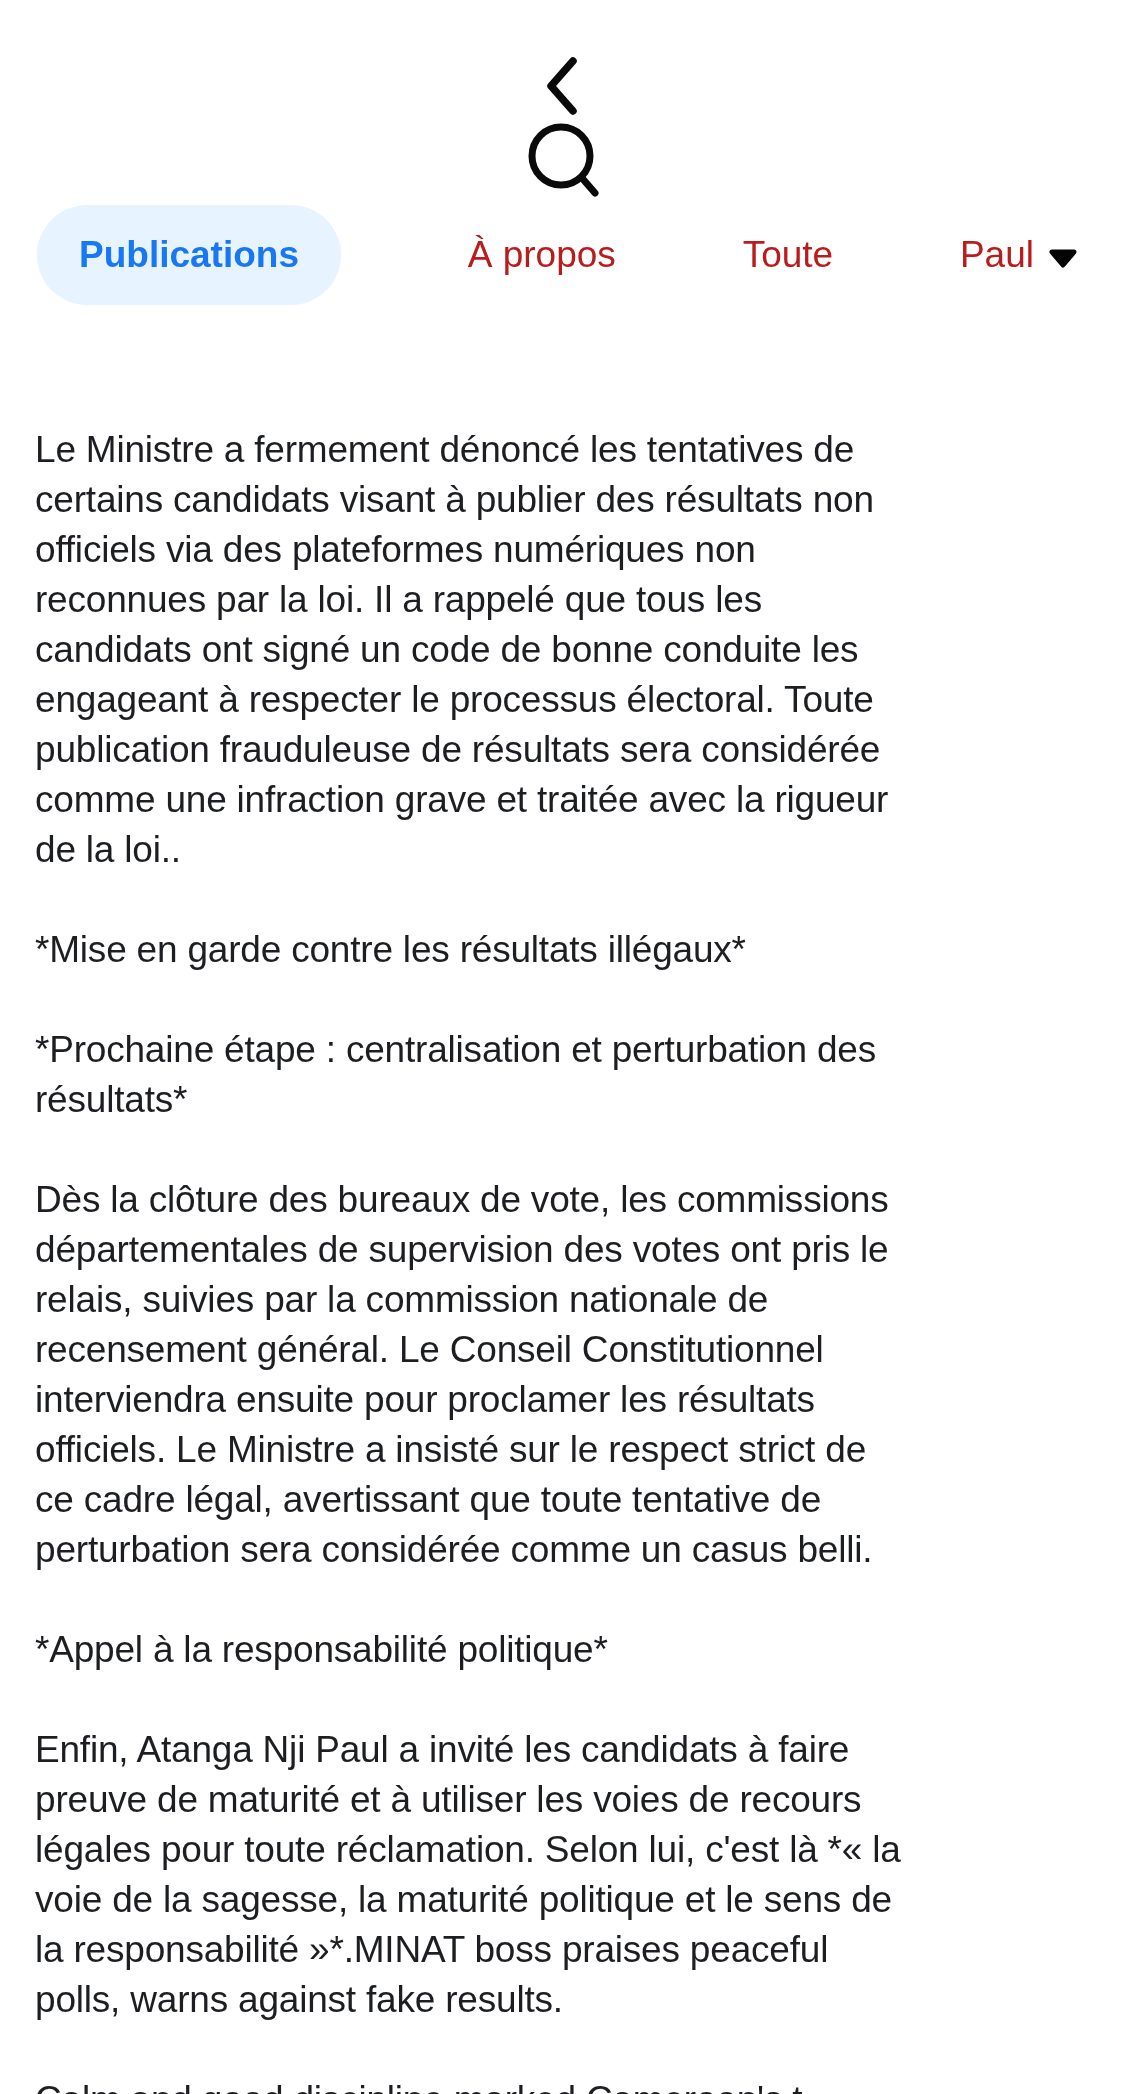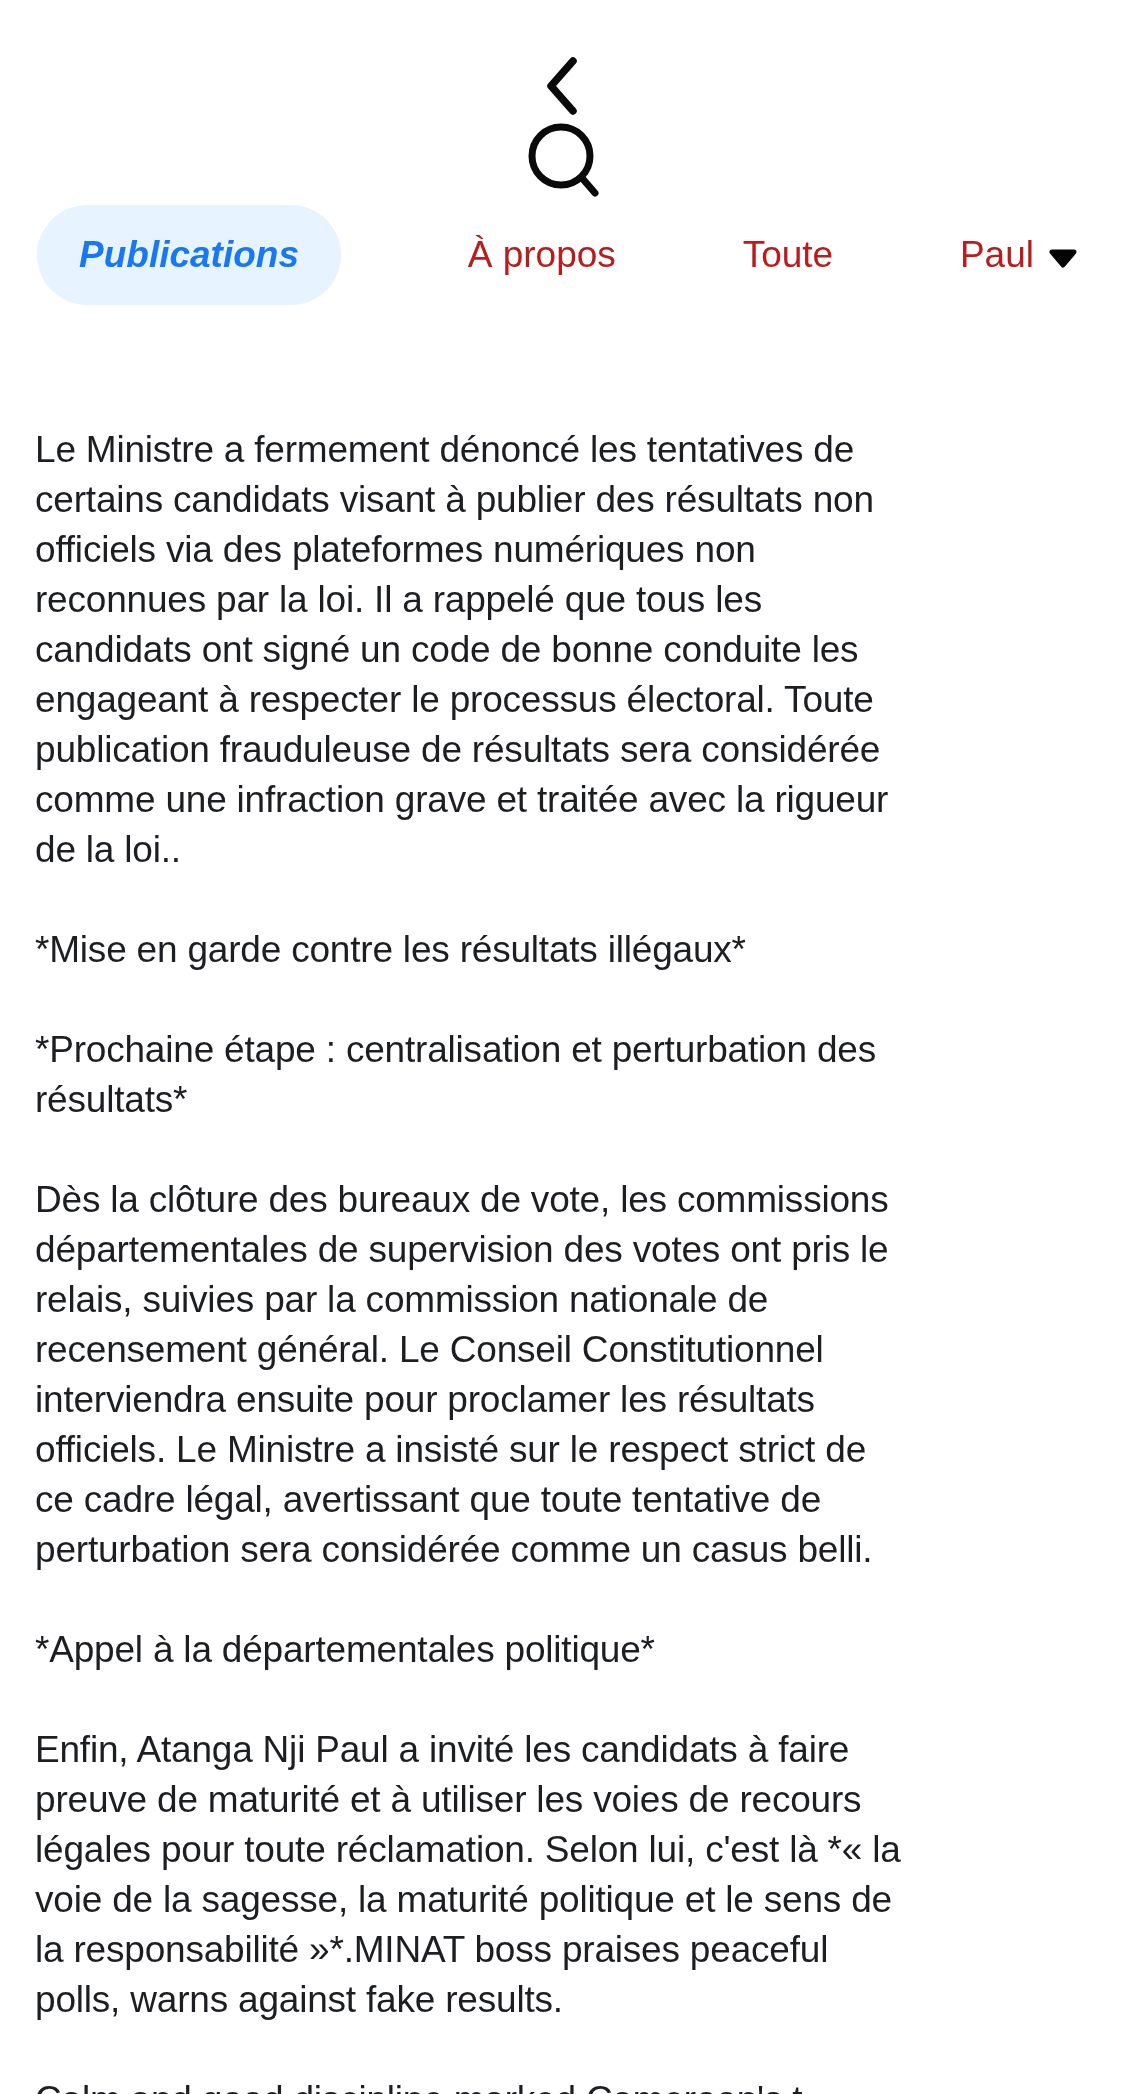--- a/index.html
+++ b/index.html
@@ -67,21 +67,20 @@
     cursor: pointer;
     white-space: nowrap;
   }
   .tab.active {
     background: #E7F3FF;
     color: #1877F2;
     font-weight: 700;
     border-radius: 50px;
     height: 100px;
     padding: 16px 42px;
-    font-style: italic;
   }
   .tab .caret {
     margin-left: 14px;
     display: inline-block;
     transform: translateY(2px);
   }
 
   
   .post {
     margin-top: 120px;
@@ -155,21 +154,21 @@
     <p>*Prochaine étape : centralisation et perturbation des
 résultats*</p>
     <p>Dès la clôture des bureaux de vote, les commissions
 départementales de supervision des votes ont pris le
 relais, suivies par la commission nationale de
 recensement général. Le Conseil Constitutionnel
 interviendra ensuite pour proclamer les résultats
 officiels. Le Ministre a insisté sur le respect strict de
 ce cadre légal, avertissant que toute tentative de
 perturbation sera considérée comme un casus belli.</p>
-    <p>*Appel à la départementales politique*</p>
+    <p>*Appel à la responsabilité politique*</p>
     <p>Enfin, Atanga Nji Paul a invité les candidats à faire
 preuve de maturité et à utiliser les voies de recours
 légales pour toute réclamation. Selon lui, c'est là *« la
 voie de la sagesse, la maturité politique et le sens de
 la responsabilité »*.MINAT boss praises peaceful
 polls, warns against fake results.</p>
     <p>Calm and good discipline marked Cameroon's t</p>
   </div>
 
 </div>

